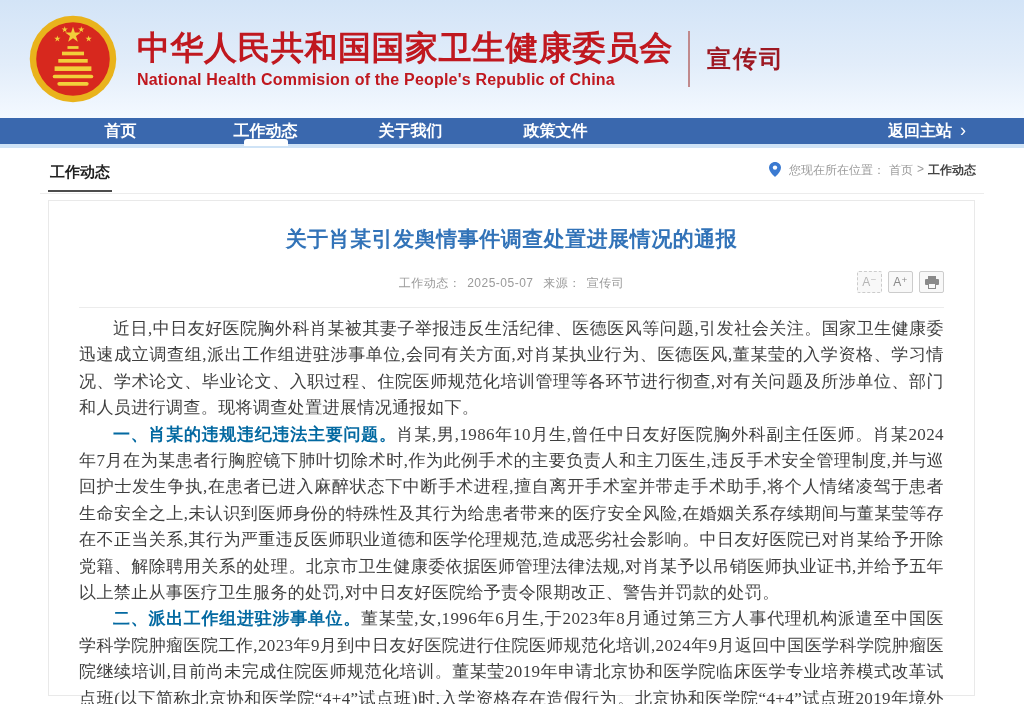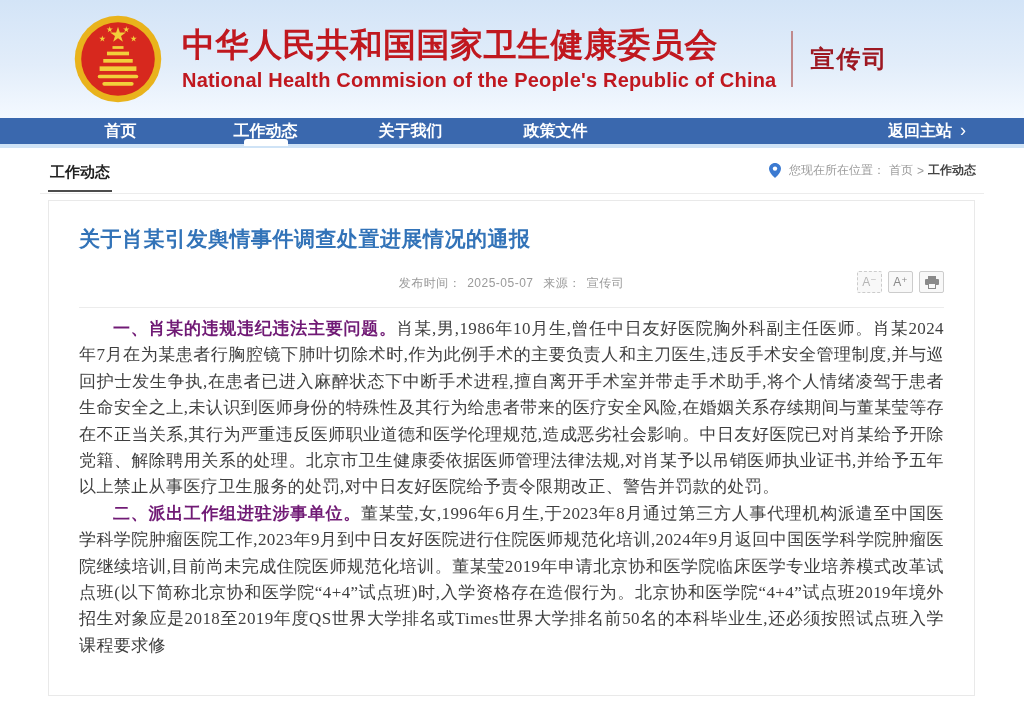--- a/index.html
+++ b/index.html
@@ -1,69 +1,69 @@
 <!DOCTYPE html>
 <html><head>
 <meta charset="utf-8">
 <style>
   * { margin:0; padding:0; box-sizing:border-box; }
   html,body { width:1024px; height:704px; overflow:hidden; background:#fff;
               font-family:"Liberation Sans","DejaVu Sans",sans-serif; }
 
   
-  .header { height:118px; display:flex; align-items:center; padding-left:72px;
+  .header { height:118px; display:flex; align-items:center; padding-left:27px;
             background:linear-gradient(180deg,#d3e4f7 0%,#e2edfa 55%,#f4f9ff 100%); }
   .emblem { width:92px; height:92px; flex:0 0 auto; }
   .org-wrap { display:flex; align-items:center; margin-left:18px; }
   .org-block { display:flex; flex-direction:column; }
   .org-cn { color:#c0181f; font-size:33px; font-weight:bold; letter-spacing:.5px; line-height:1.15; }
-  .org-en { color:#c0181f; font-size:20px; font-weight:600; margin-top:5px; letter-spacing:.2px; }
+  .org-en { color:#c0181f; font-size:16px; font-weight:600; margin-top:5px; letter-spacing:.2px; }
   .org-divider { width:2px; height:56px; background:#c08a8d; margin:0 17px 0 15px; }
   .dept { color:#9d1822; font-size:24px; font-weight:bold; letter-spacing:2px; }
 
   
   .nav { height:30px; background:#3a68ae; display:flex; align-items:center;
          border-bottom:4px solid #cfe3f6; position:relative; }
   .nav-item { width:145px; text-align:center; color:#fff; font-size:16px; font-weight:bold;
               height:30px; line-height:30px; position:relative; cursor:pointer; }
   .nav-item:first-child { margin-left:48px; }
   .notch { position:absolute; left:50%; transform:translateX(-50%); bottom:0;
            width:44px; height:7px; background:#fff; border-radius:3px 3px 0 0; }
   .nav-back { margin-left:auto; margin-right:58px; color:#fff; font-size:16px; font-weight:bold;
               display:flex; align-items:flex-start; cursor:pointer; }
   .nav-back .chev { margin-left:8px; font-size:18px; font-weight:normal; line-height:1; }
 
   
   .crumb-row { margin:0 40px; height:46px; display:flex; align-items:center;
                justify-content:space-between; border-bottom:1px solid #ececec; padding:0 8px; }
   .section-title { font-size:15px; font-weight:bold; color:#222; padding:12px 2px 8px;
                    border-bottom:2px solid #4c4c4c; margin-bottom:-1px; }
-  .crumb { display:flex; align-items:center; font-size:12px; color:#9a9a9a; gap:4px; }
+  .crumb { display:flex; align-items:flex-start; font-size:12px; color:#9a9a9a; gap:4px; }
   .crumb .cur { color:#444; font-weight:bold; }
   .pin { margin-right:4px; display:inline-flex; }
 
   
   .card { margin:6px 49px 0 48px; border:1px solid #e9e9e9; background:#fff;
           height:496px; padding:24px 30px 0; }
-  .art-title { text-align:left; color:#3273b8; font-size:21px; font-weight:bold; letter-spacing:.5px; }
+  .art-title { text-align:center; color:#3273b8; font-size:21px; font-weight:bold; letter-spacing:.5px; }
   .meta-row { position:relative; margin-top:18px; height:24px; }
   .meta { text-align:center; color:#9a9a9a; font-size:12px; line-height:24px; letter-spacing:.5px; }
   .meta span { margin:0 3px; }
   .tools { position:absolute; right:0; top:0; display:flex; gap:6px; }
   .tool-btn { min-width:25px; height:22px; background:#f8f8f8; border:1px solid #ccc; border-radius:2px;
               color:#8a8a8a; font-size:12px; line-height:20px; text-align:center; padding:0 3px; cursor:pointer;
               display:flex; align-items:center; justify-content:center; }
   .tool-btn.dashed { border-style:dashed; color:#b5b5b5; }
   .head-sep { border-bottom:1px solid #ececec; margin-top:12px; }
 
   .body-text { margin-top:8px; font-family:"Liberation Serif","DejaVu Serif",serif;
                font-size:17px; color:#3f3f3f; line-height:26.4px; text-align:justify;
                letter-spacing:.4px; }
   .body-text p { text-indent:2em; }
-  .body-text strong { color:#701a75;font-family:Liberation Serif, serif; }
+  .body-text strong { color:#0369a1;font-family:Liberation Serif, serif; }
 </style>
 </head>
 <body>
 
 <div class="header">
   <svg class="emblem" viewBox="0 0 100 100">
     <circle cx="50" cy="50" r="47" fill="#e9b31c"></circle>
     <circle cx="50" cy="50" r="40" fill="#d7281e"></circle>
     <polygon points="0,-1 0.588,0.809 -0.951,-0.309 0.951,-0.309 -0.588,0.809" transform="translate(50,24) scale(9)" fill="#f2cf3a"></polygon>
     <polygon points="0,-1 0.588,0.809 -0.951,-0.309 0.951,-0.309 -0.588,0.809" transform="translate(33,28) scale(3.6)" fill="#f2cf3a"></polygon>
@@ -121,35 +121,36 @@
     <span>&gt;</span>
     <span class="cur">工作动态</span>
   </div>
 </div>
 
 <div class="card">
   <div class="art-title">关于肖某引发舆情事件调查处置进展情况的通报</div>
 
   <div class="meta-row">
     <div class="meta">
-      <span>发布时间：</span><span>2025-05-07</span>
+      <span>工作动态：</span><span>2025-05-07</span>
       <span style="">来源：</span><span>宣传司</span>
     </div>
     <div class="tools">
       <div class="tool-btn dashed">A⁻</div>
       <div class="tool-btn">A⁺</div>
       <div class="tool-btn">
         <svg width="14" height="13" viewBox="0 0 14 13">
           <rect x="3" y="0" width="8" height="3" fill="#8a8a8a"></rect>
           <rect x="0" y="3" width="14" height="6" rx="1" fill="#8a8a8a"></rect>
           <rect x="3.5" y="7.5" width="7" height="5" fill="#f8f8f8" stroke="#8a8a8a"></rect>
         </svg>
       </div>
     </div>
   </div>
 
   <div class="head-sep"></div>
 
   <div class="body-text">
+    <p><strong></strong><span>近日,中日友好医院胸外科肖某被其妻子举报违反生活纪律、医德医风等问题,引发社会关注。国家卫生健康委迅速成立调查组,派出工作组进驻涉事单位,会同有关方面,对肖某执业行为、医德医风,董某莹的入学资格、学习情况、学术论文、毕业论文、入职过程、住院医师规范化培训管理等各环节进行彻查,对有关问题及所涉单位、部门和人员进行调查。现将调查处置进展情况通报如下。</span></p>
     <p><strong>一、肖某的违规违纪违法主要问题。</strong><span>肖某,男,1986年10月生,曾任中日友好医院胸外科副主任医师。肖某2024年7月在为某患者行胸腔镜下肺叶切除术时,作为此例手术的主要负责人和主刀医生,违反手术安全管理制度,并与巡回护士发生争执,在患者已进入麻醉状态下中断手术进程,擅自离开手术室并带走手术助手,将个人情绪凌驾于患者生命安全之上,未认识到医师身份的特殊性及其行为给患者带来的医疗安全风险,在婚姻关系存续期间与董某莹等存在不正当关系,其行为严重违反医师职业道德和医学伦理规范,造成恶劣社会影响。中日友好医院已对肖某给予开除党籍、解除聘用关系的处理。北京市卫生健康委依据医师管理法律法规,对肖某予以吊销医师执业证书,并给予五年以上禁止从事医疗卫生服务的处罚,对中日友好医院给予责令限期改正、警告并罚款的处罚。</span></p>
     <p><strong>二、派出工作组进驻涉事单位。</strong><span>董某莹,女,1996年6月生,于2023年8月通过第三方人事代理机构派遣至中国医学科学院肿瘤医院工作,2023年9月到中日友好医院进行住院医师规范化培训,2024年9月返回中国医学科学院肿瘤医院继续培训,目前尚未完成住院医师规范化培训。董某莹2019年申请北京协和医学院临床医学专业培养模式改革试点班(以下简称北京协和医学院“4+4”试点班)时,入学资格存在造假行为。北京协和医学院“4+4”试点班2019年境外招生对象应是2018至2019年度QS世界大学排名或Times世界大学排名前50名的本科毕业生,还必须按照试点班入学课程要求修</span></p>
   </div>
 </div>
 
 </body></html>

